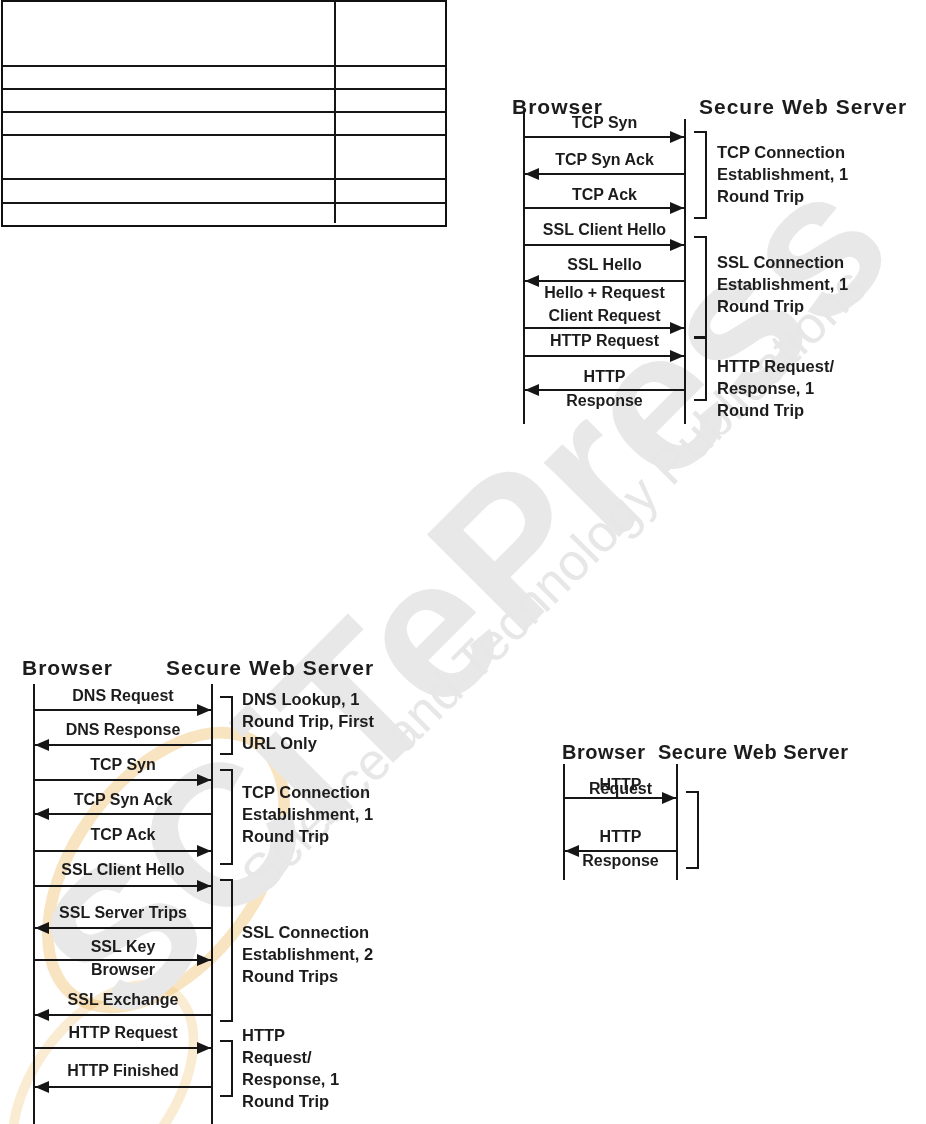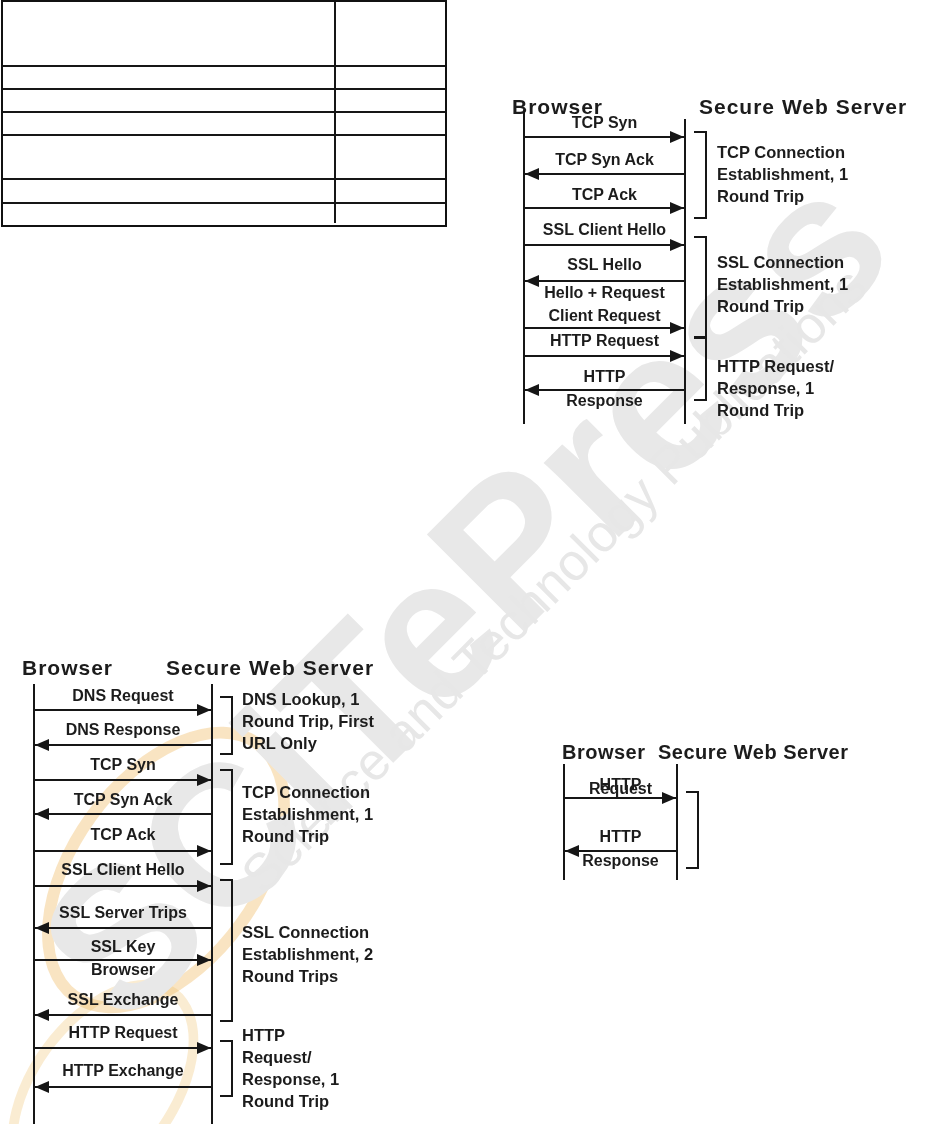--- a/index.html
+++ b/index.html
@@ -144,21 +144,21 @@
     <div class="ml" style="left:35px;top:961px;width:176px">Browser</div>
 
     <div class="ml" style="left:35px;top:991px;width:176px">SSL Exchange</div>
     <div class="lh" style="left:35px;top:1014px;width:176px"></div>
     <div class="ah-l" style="left:35px;top:1009px"></div>
 
     <div class="ml" style="left:35px;top:1024px;width:176px">HTTP Request</div>
     <div class="lh" style="left:35px;top:1047px;width:176px"></div>
     <div class="ah-r" style="left:197px;top:1042px"></div>
 
-    <div class="ml" style="left:35px;top:1062px;width:176px">HTTP Exchange</div>
+    <div class="ml" style="left:35px;top:1062px;width:176px">HTTP Finished</div>
     <div class="lh" style="left:35px;top:1086px;width:176px"></div>
     <div class="ah-l" style="left:35px;top:1081px"></div>
 
     <div class="bracket" style="left:220px;top:696px;height:55px"></div>
     <div class="bracket" style="left:220px;top:769px;height:92px"></div>
     <div class="bracket" style="left:220px;top:879px;height:139px"></div>
     <div class="bracket" style="left:220px;top:1040px;height:53px"></div>
     <div class="gl" style="left:242px;top:688px;width:190px">DNS Lookup, 1
 Round Trip, First
 URL Only</div>

